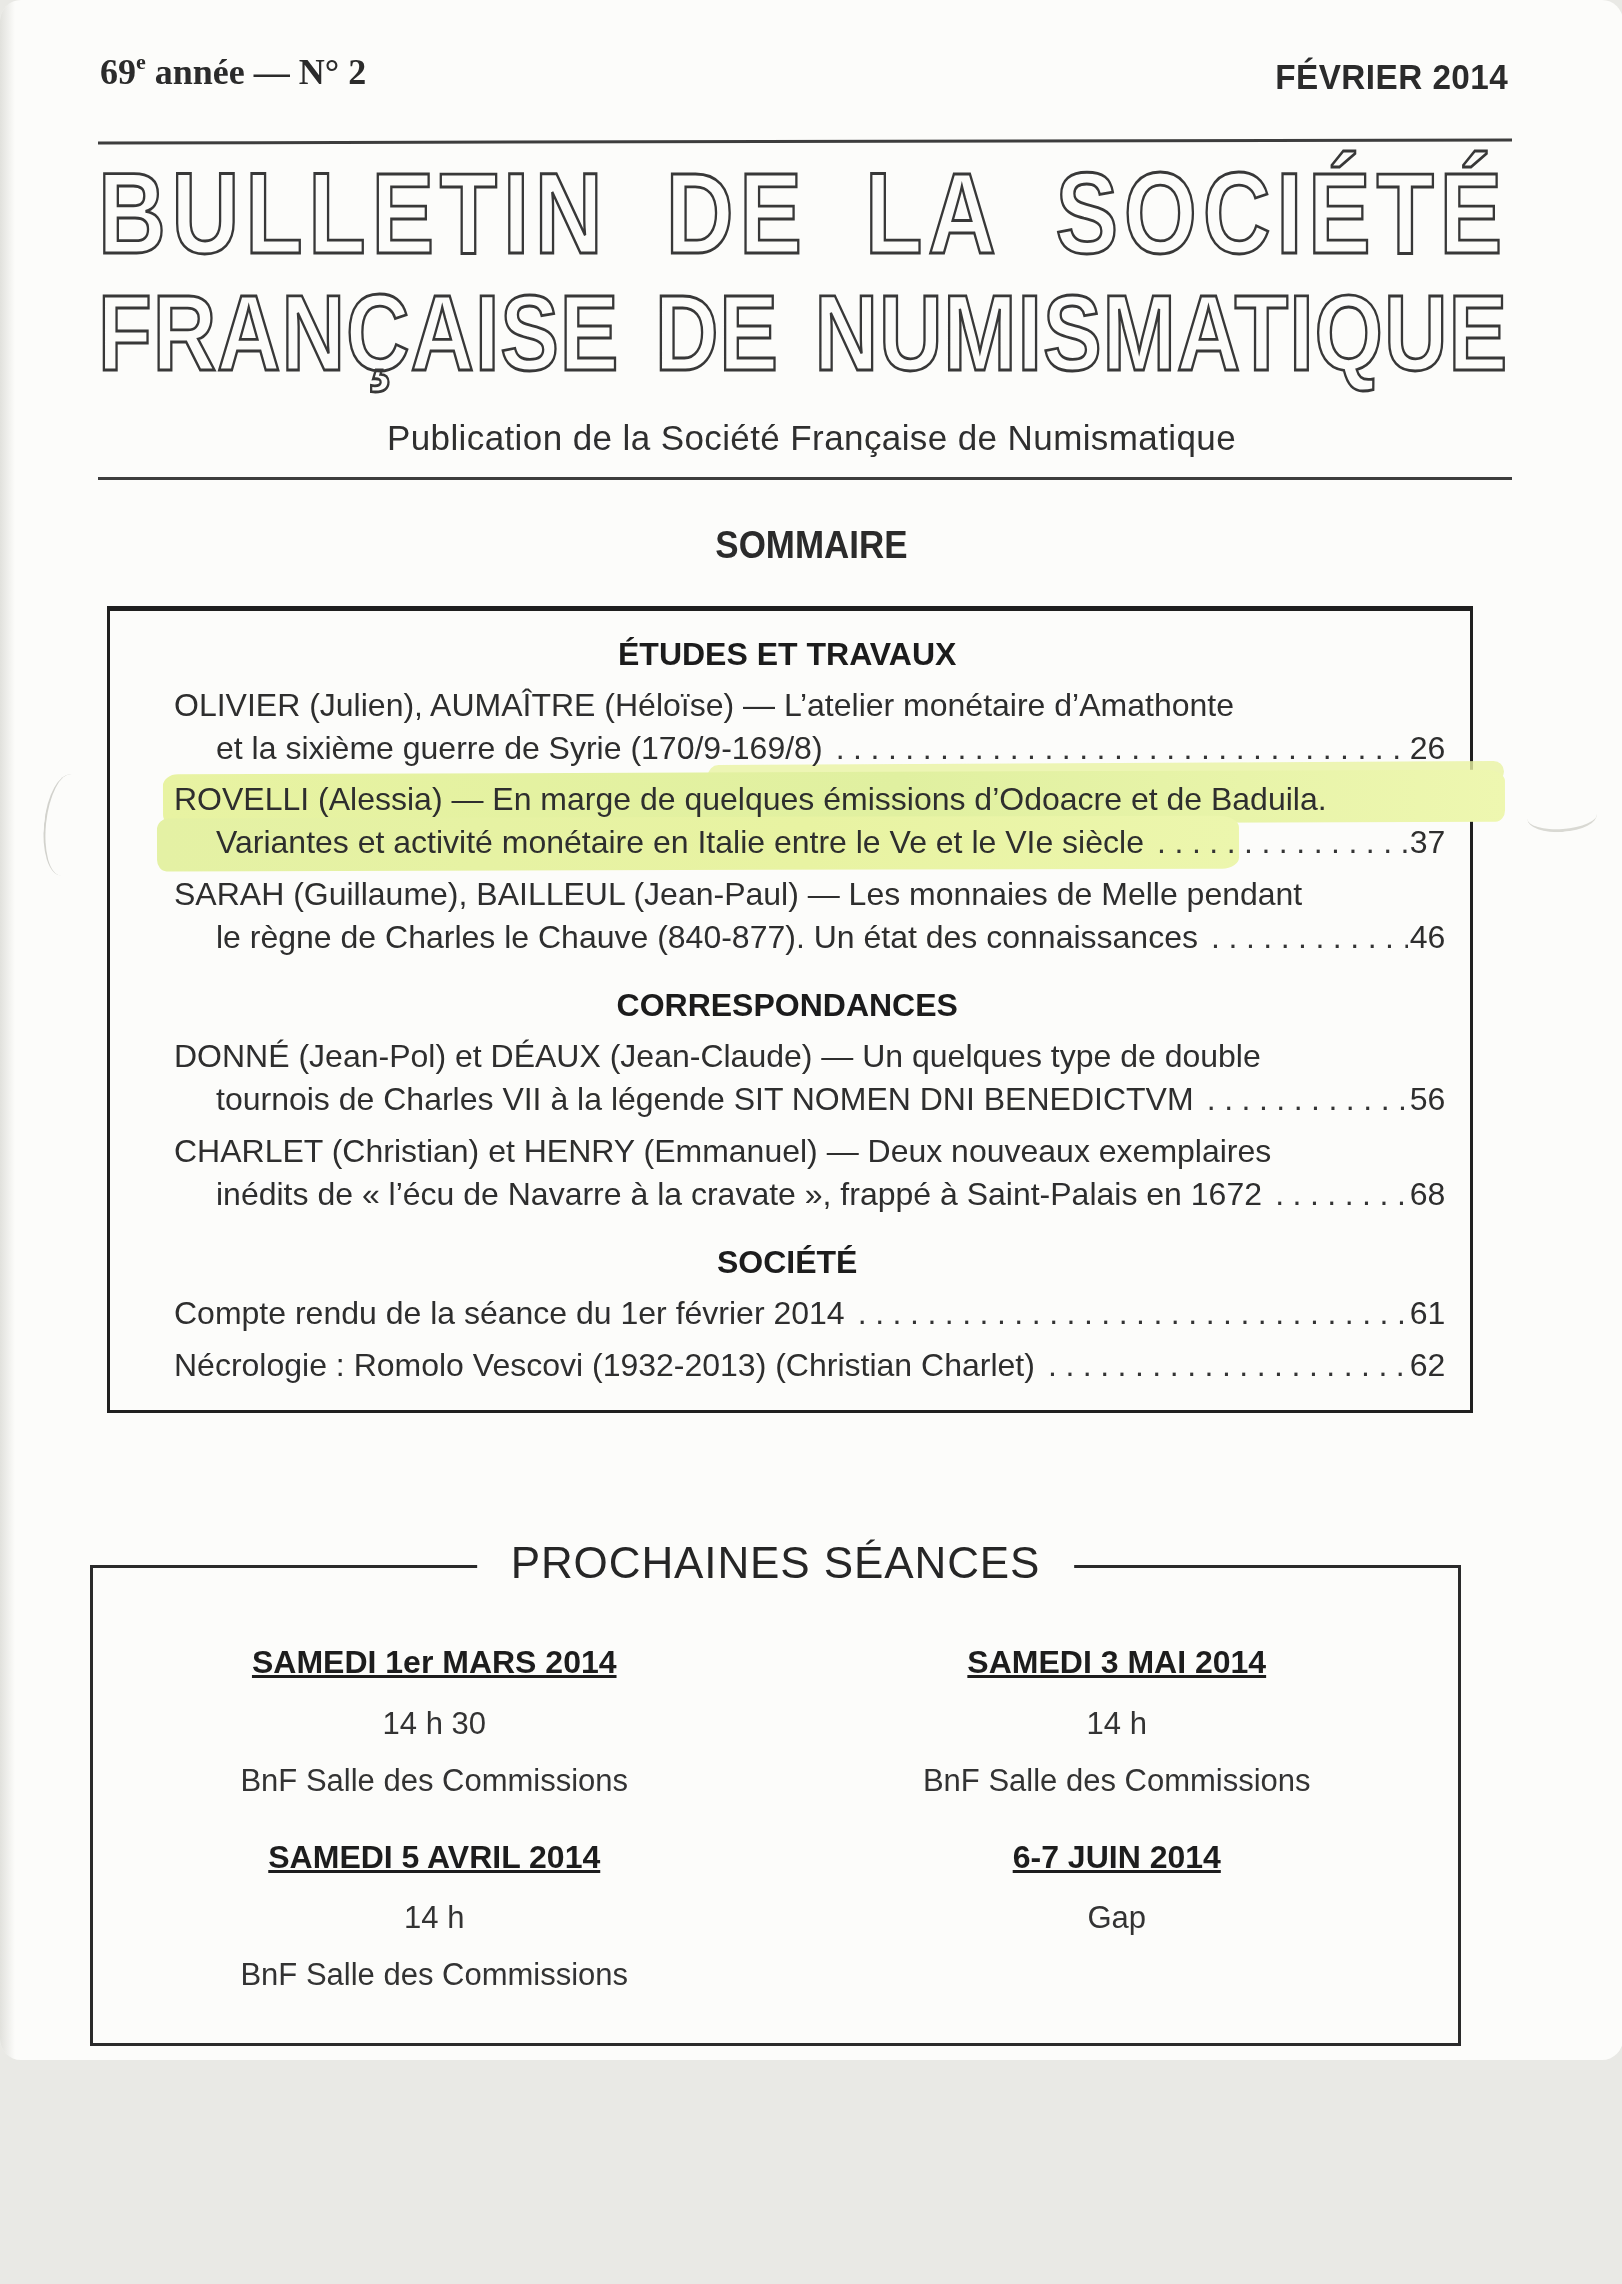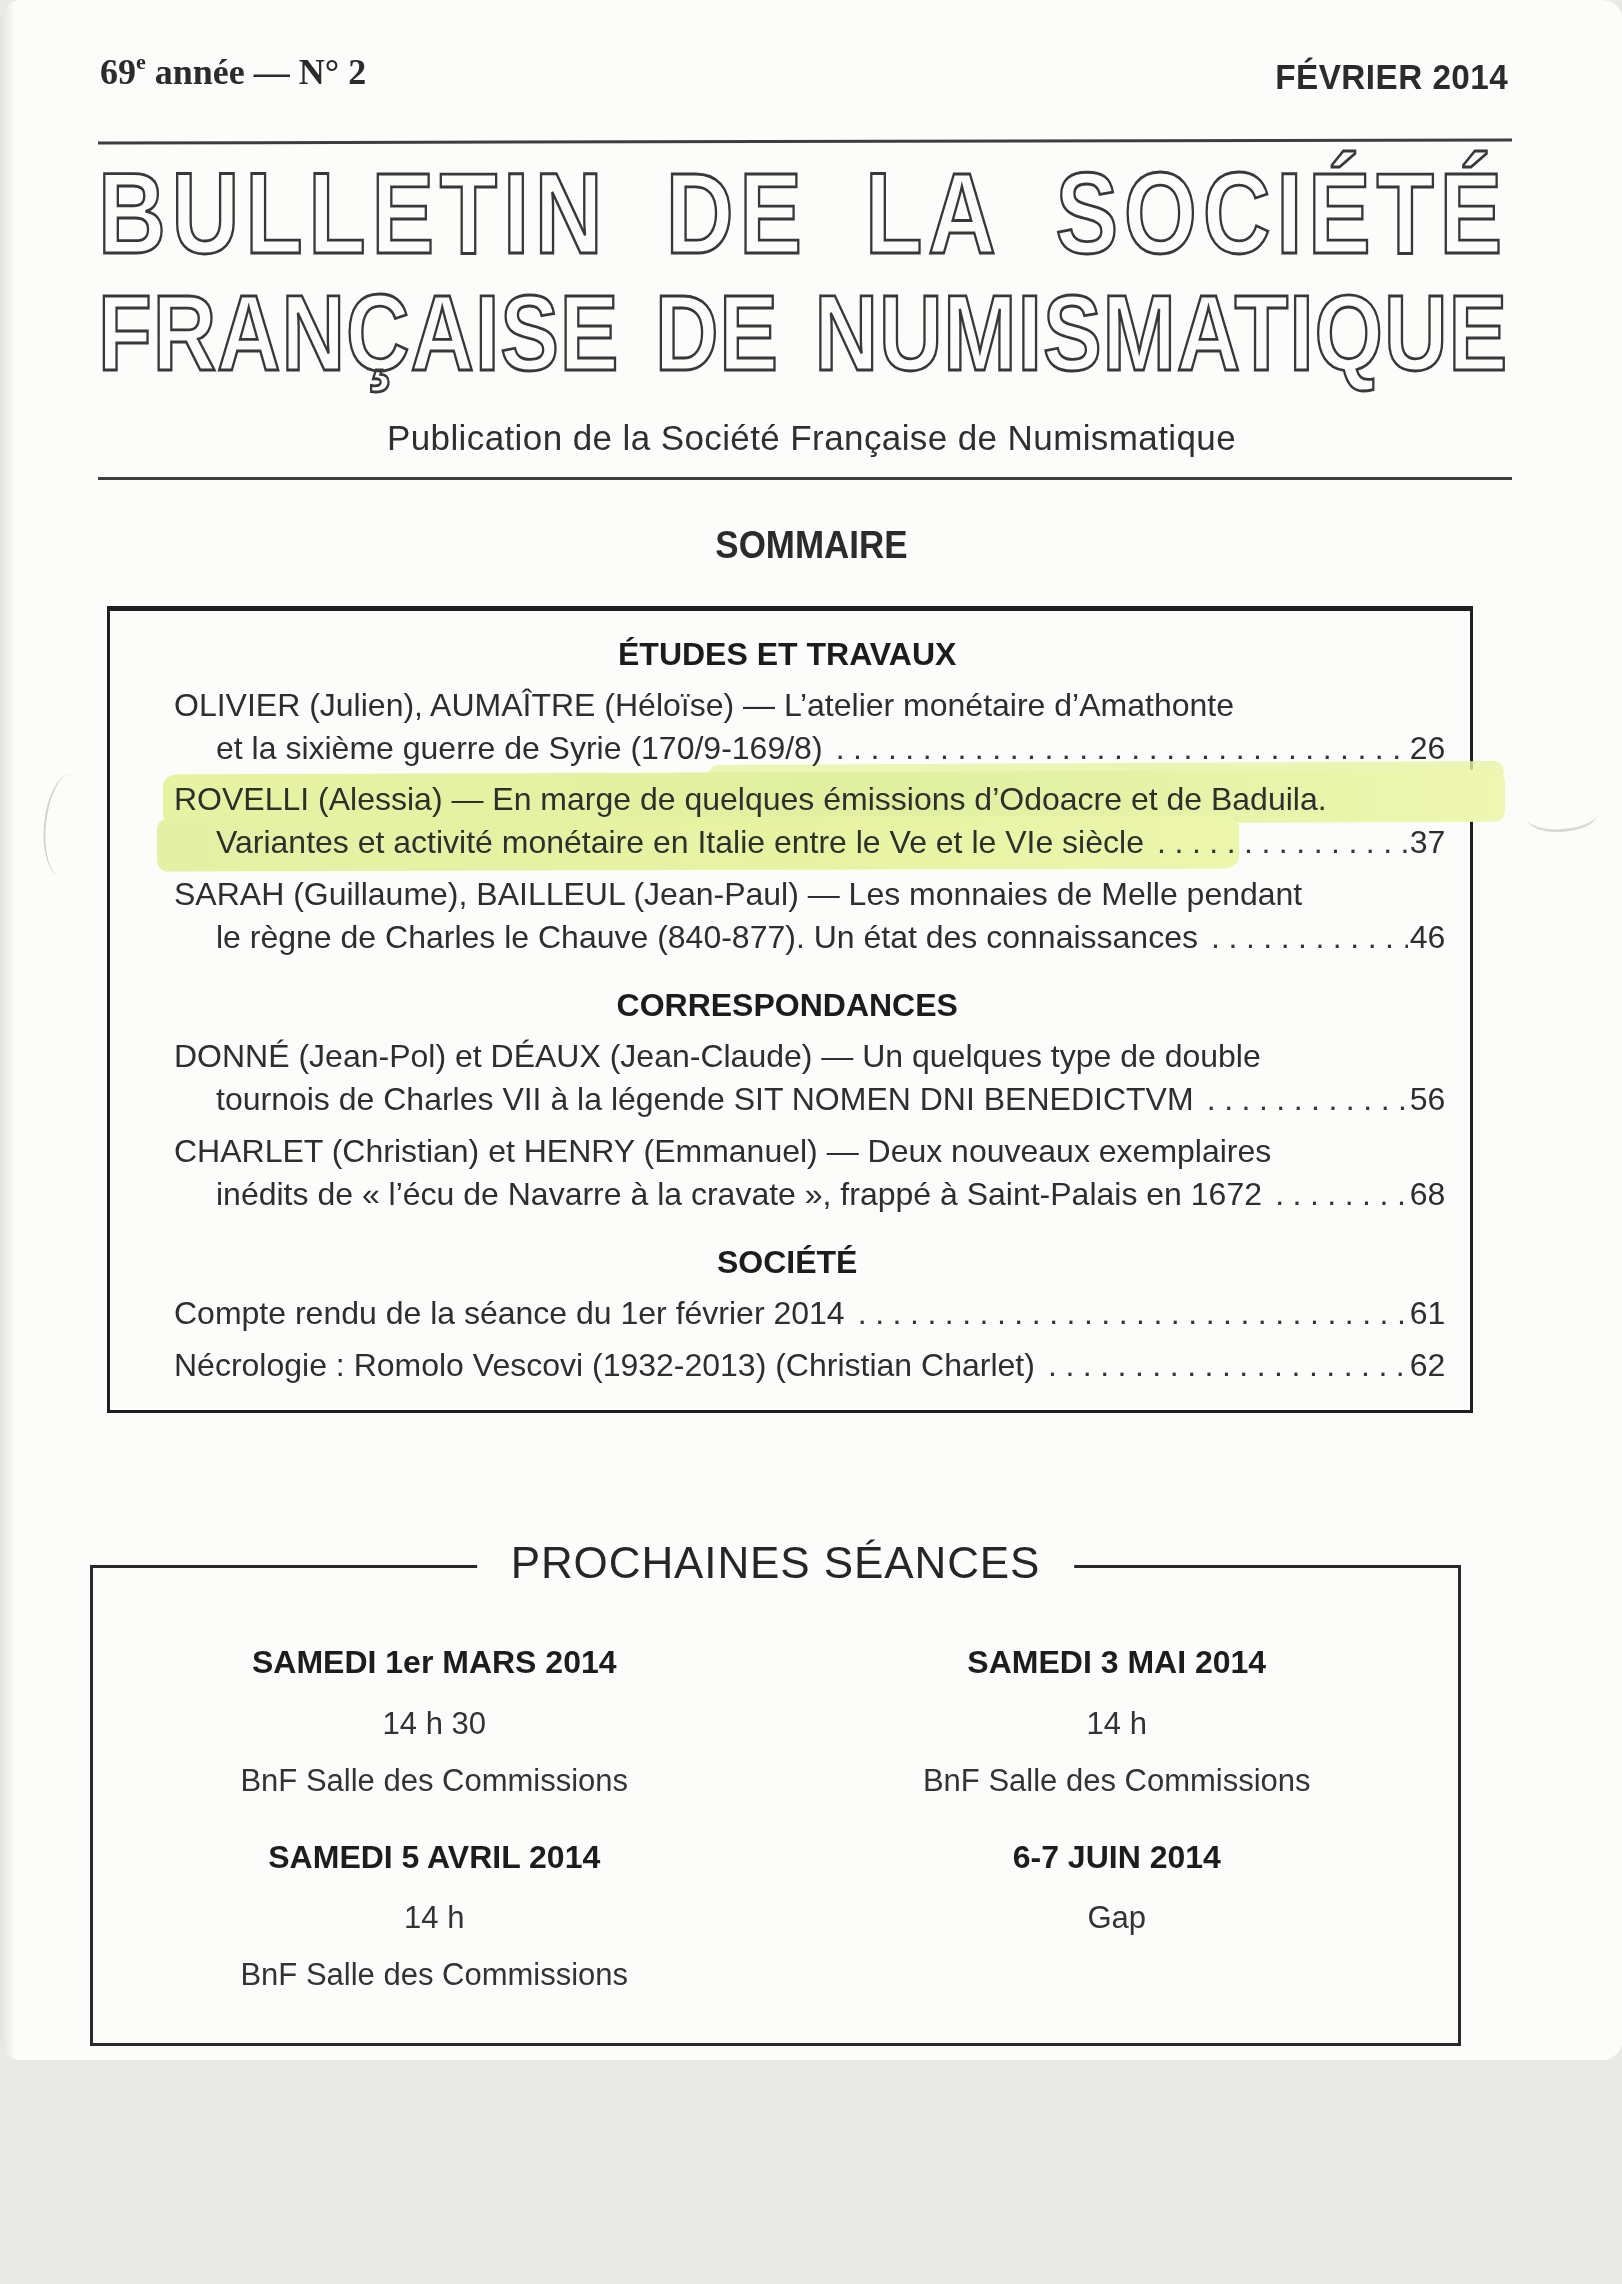--- a/index.html
+++ b/index.html
@@ -77,21 +77,21 @@
     border-radius:11.4px 21px 17px 9.5px/11.4px;transform:rotate(-0.15deg);}
   
   .seances-box{position:absolute;left:90px;top:1565px;width:1371px;height:481px;
     border:3.8px solid #2a2a2a;box-sizing:border-box;}
   .seances-title{position:absolute;top:-30px;left:50%;transform:translateX(-50%);
     background:var(--paper);padding:0 34px;font-size:44px;letter-spacing:0.9px;
     white-space:nowrap;color:#262626;}
   .seances-grid{display:grid;grid-template-columns:1fr 1fr;padding-top:76px;}
   .seance-col{text-align:center;}
   .seance-item{margin-bottom:40px;}
-  .seance-head{font-size:32px;font-weight:700;margin-bottom:24.6px;color:#1d1d1d;}
+  .seance-head{font-size:32px;font-weight:700;margin-bottom:24.6px;color:#1d1d1d;text-decoration:underline;}
   .seance-line{font-size:31px;margin-bottom:21px;color:#333;}
   
   .footer{position:absolute;left:0;top:2120px;width:100%;text-align:left;
     font-family:"DejaVu Serif","Liberation Serif",serif;font-size:33px;
     color:#3b3b3b;letter-spacing:1.9px;}
 </style>
 </head>
 <body>
 
 <div class="page">

